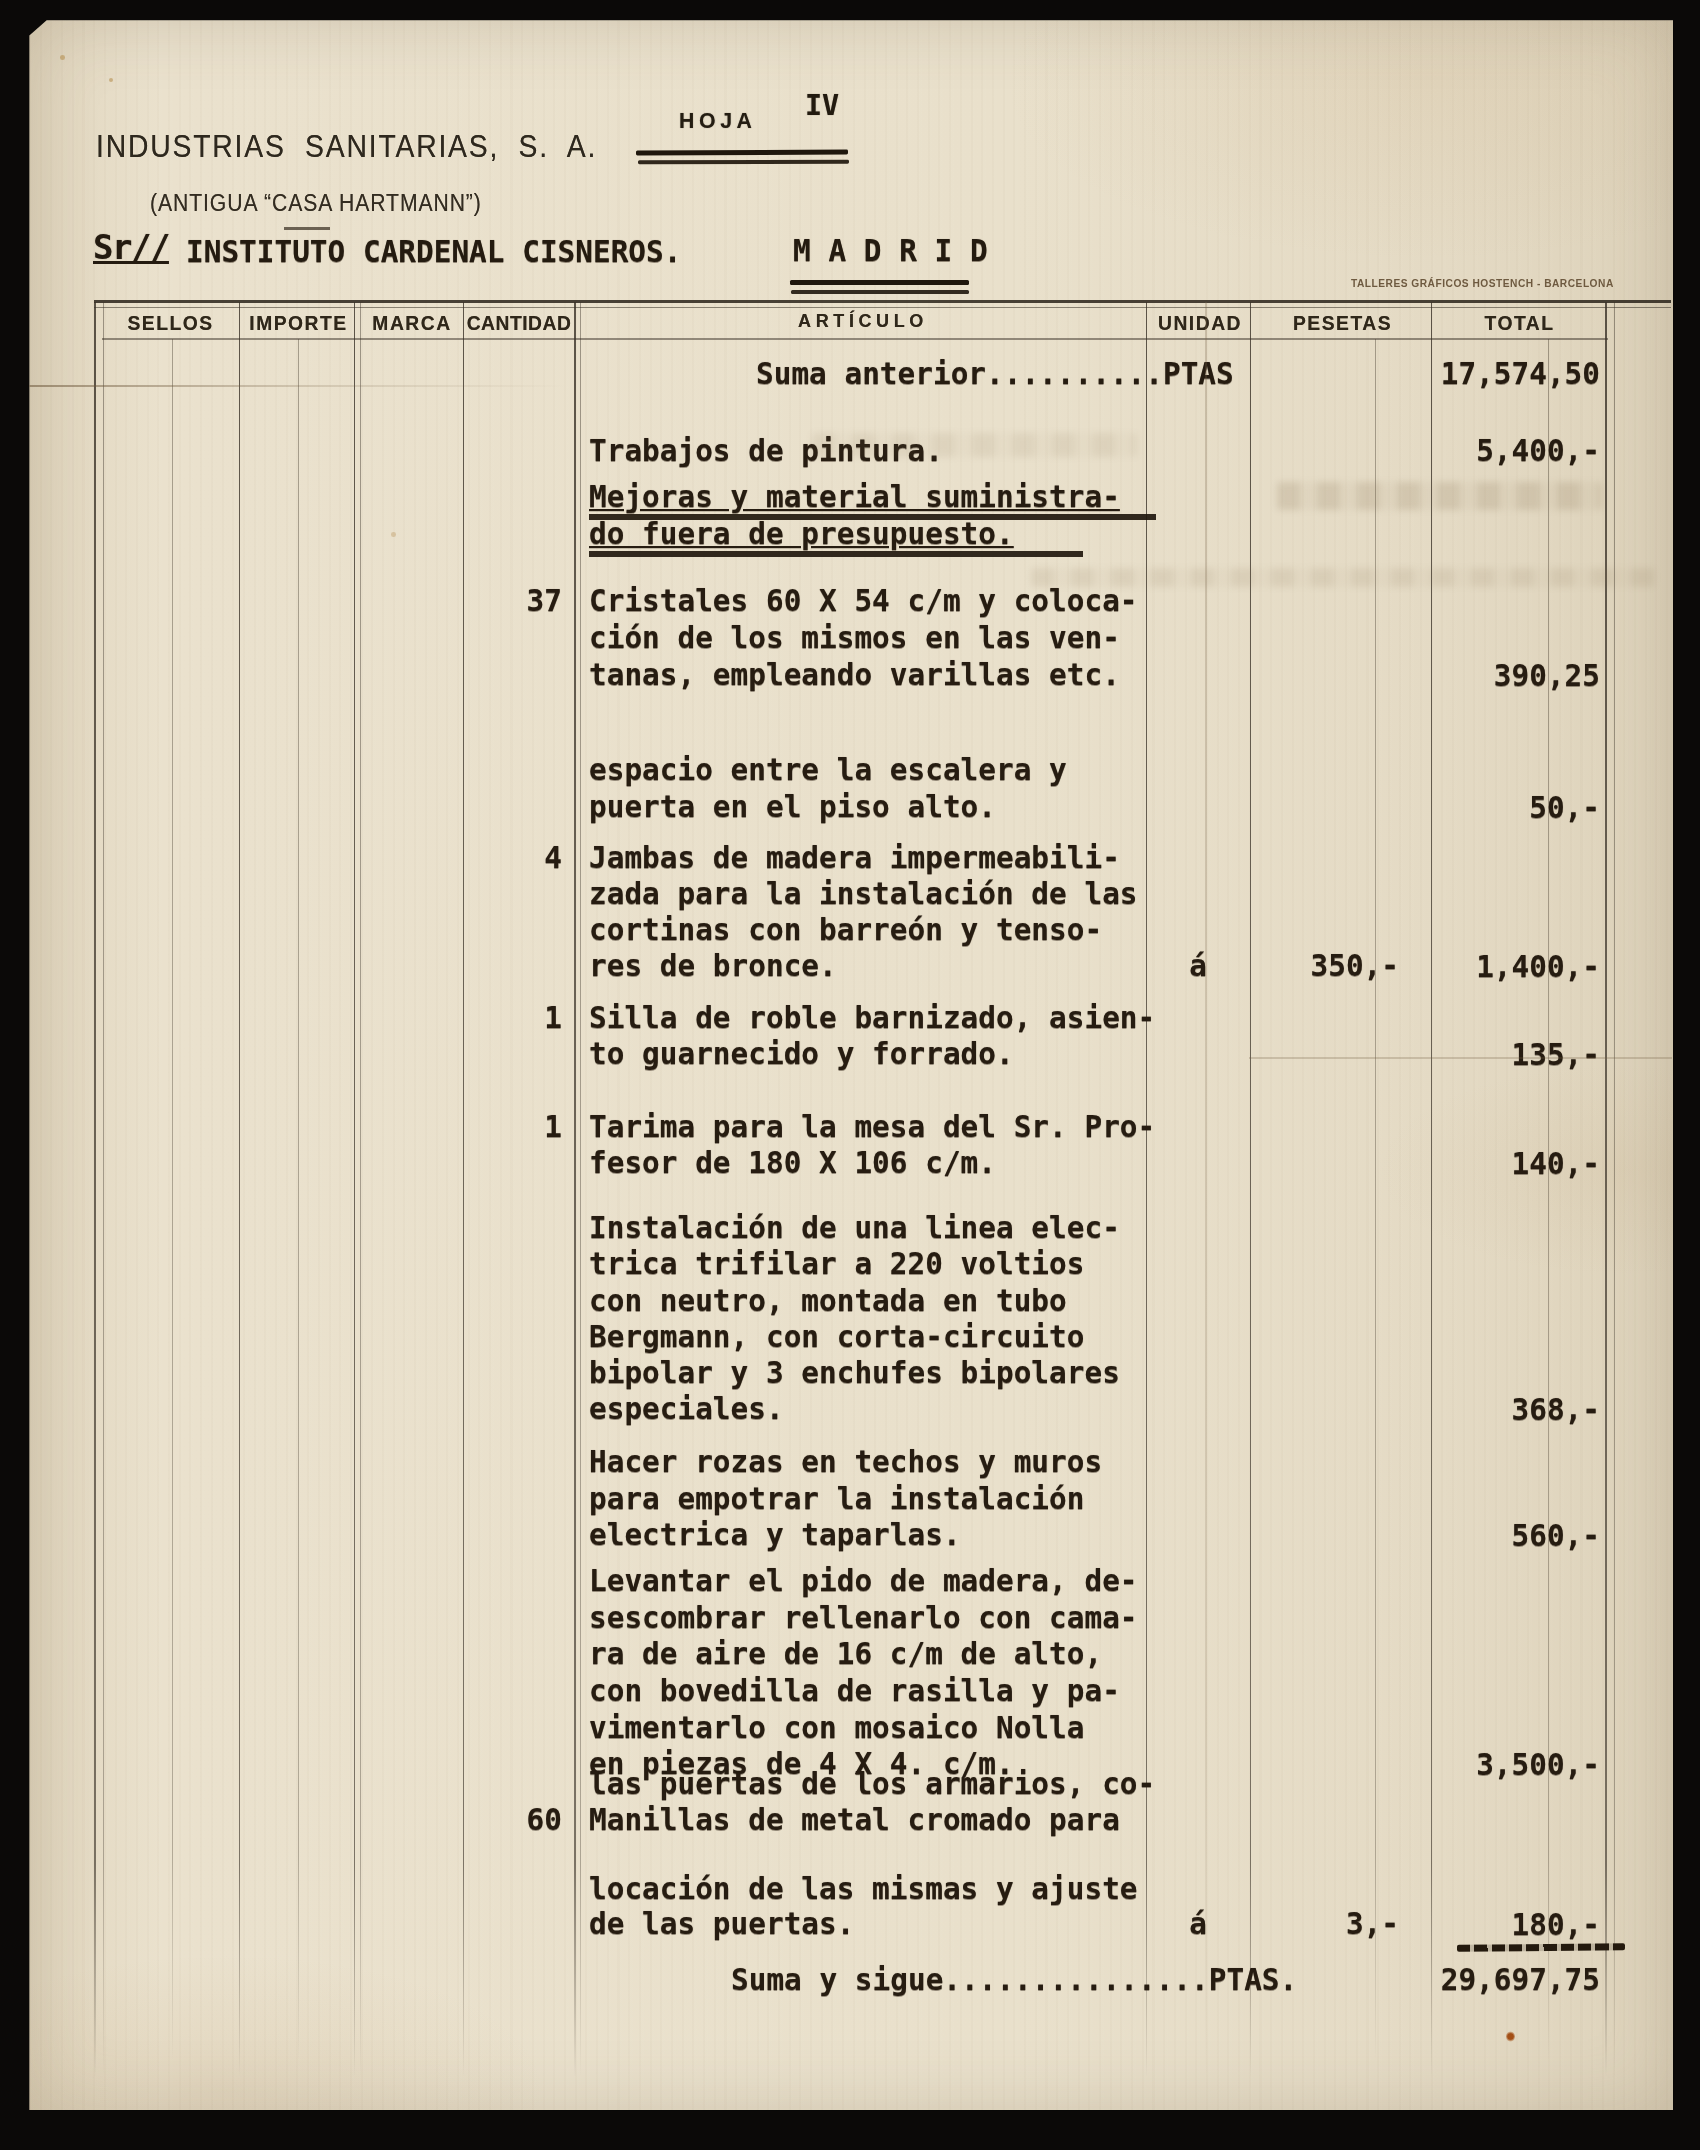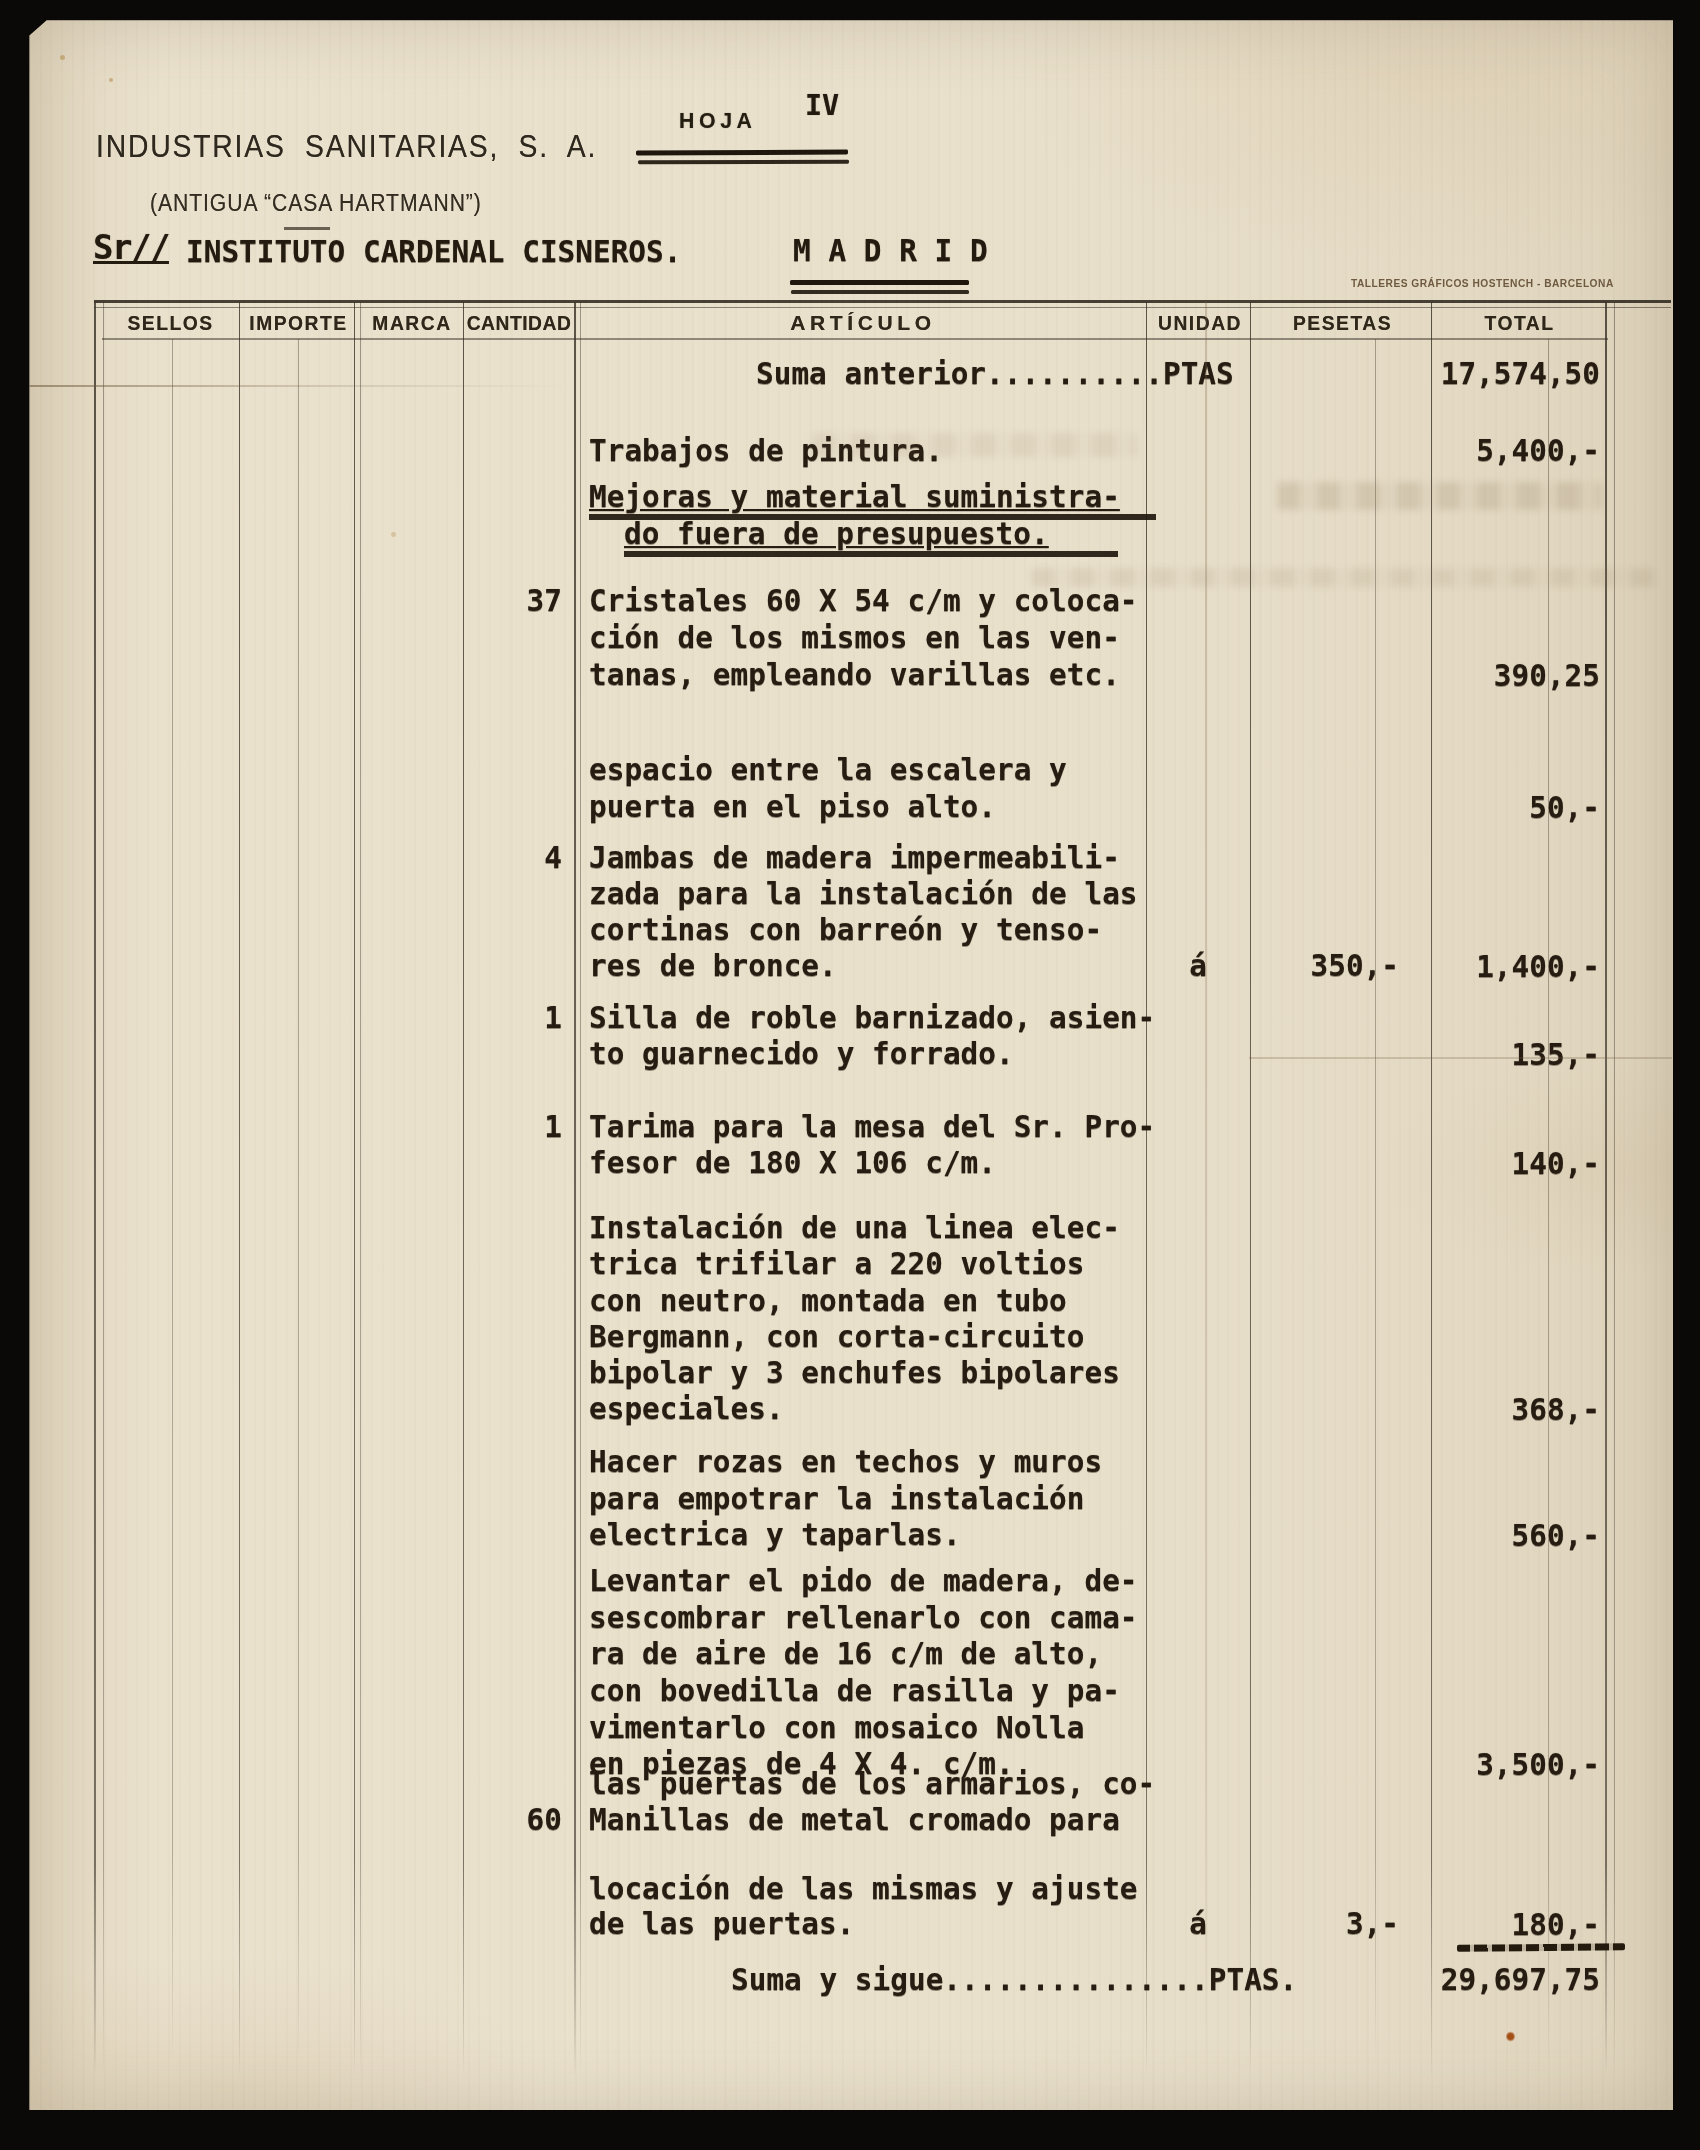--- a/index.html
+++ b/index.html
@@ -85,36 +85,36 @@
   .vl.sub { top:339px; height:1722px; width:1px;
     background:linear-gradient(180deg, rgba(70,60,46,.42) 0%, rgba(70,60,46,.34) 88%, rgba(70,60,46,0) 100%); }
   .vl.faint { opacity:.55; }
 
   
   .hl {
     position:absolute; top:313px; height:24.4px;
     font:700 19.3px "Liberation Sans", sans-serif; letter-spacing:1.5px; color:#2f271a;
     text-align:center; text-shadow:0 0 0.5px rgba(40,30,18,.65); white-space:pre;
   }
-  .hl.big { font-size:21px; letter-spacing:4.6px; top:311px; }
+  .hl.big { font-size:18px; letter-spacing:4.6px; top:311px; }
 
   
   .tw {
     position:absolute;
     font:700 29.4px "DejaVu Sans Mono", monospace; line-height:30.5px; color:#261c11;
     white-space:pre; letter-spacing:0;
     text-shadow:0 0.5px 0.5px rgba(44,32,18,.42), 0 0 1px rgba(44,32,18,.28);
   }
   .num { left:472px; width:90px; text-align:right; }
   .un  { left:1167px; width:62px; text-align:center; }
   .ps  { left:1258px; width:141px; text-align:right; }
   .tt  { left:1410px; width:190px; text-align:right; }
   .u-heavy { border-bottom:6.1px solid rgba(33,24,14,.92); padding-bottom:0;text-decoration:underline; }
   .ext70 { padding-right:36px; }
-  .ext135 { padding-right:69px;margin-left:35px; }
+  .ext135 { padding-right:69px; }
   .dash-underline {
     position:absolute; left:1457px; top:1944px; width:168px; height:6.6px;
     background:repeating-linear-gradient(90deg, #241a0e 0 13.2px, rgba(36,26,14,.18) 13.2px 17.3px);
     transform:rotate(-.5deg); border-radius:2px;
   }
 
   
   .ghost { position:absolute; filter:blur(3.6px); border-radius:4.1px;
     background:repeating-linear-gradient(90deg, rgba(128,106,74,.30) 0 23.4px, rgba(128,106,74,.10) 23.4px 40px); }
   .g1 { left:1277px; top:482px; width:325px; height:28px; opacity:.6; }

